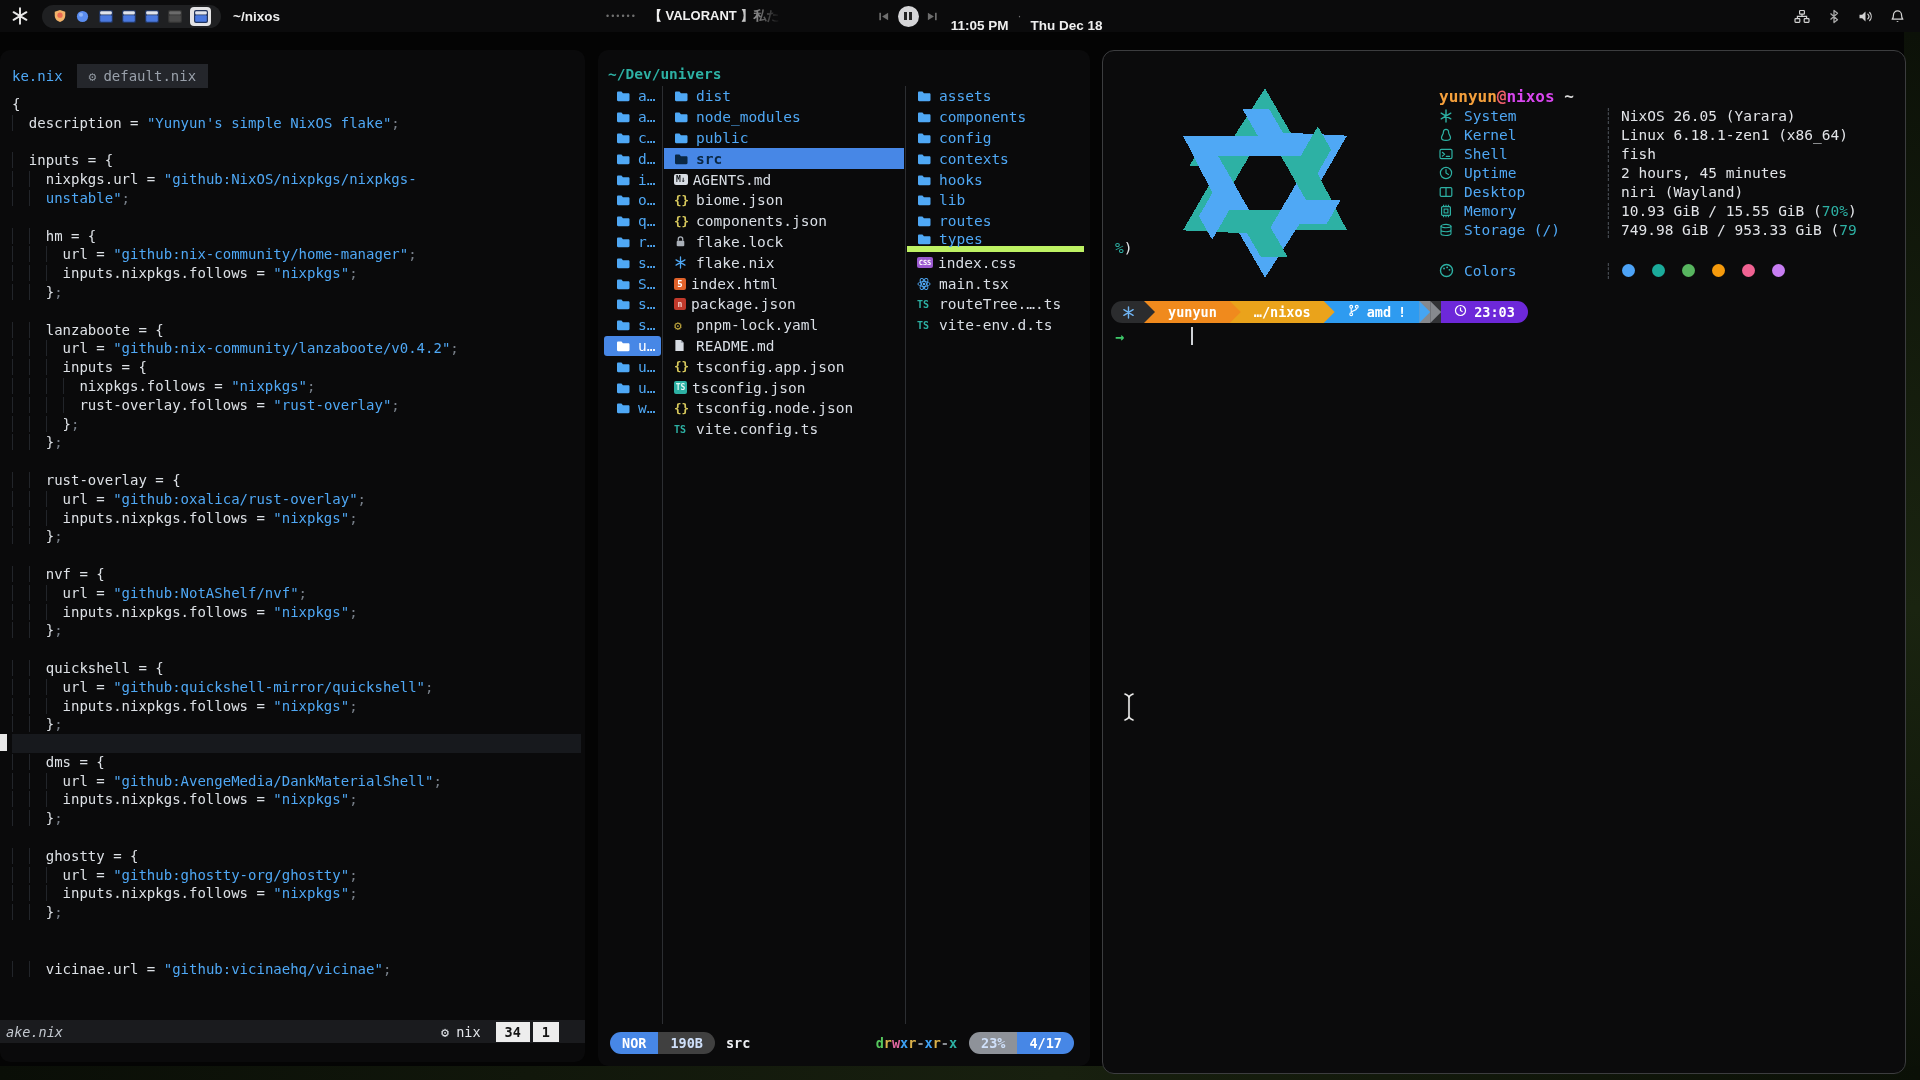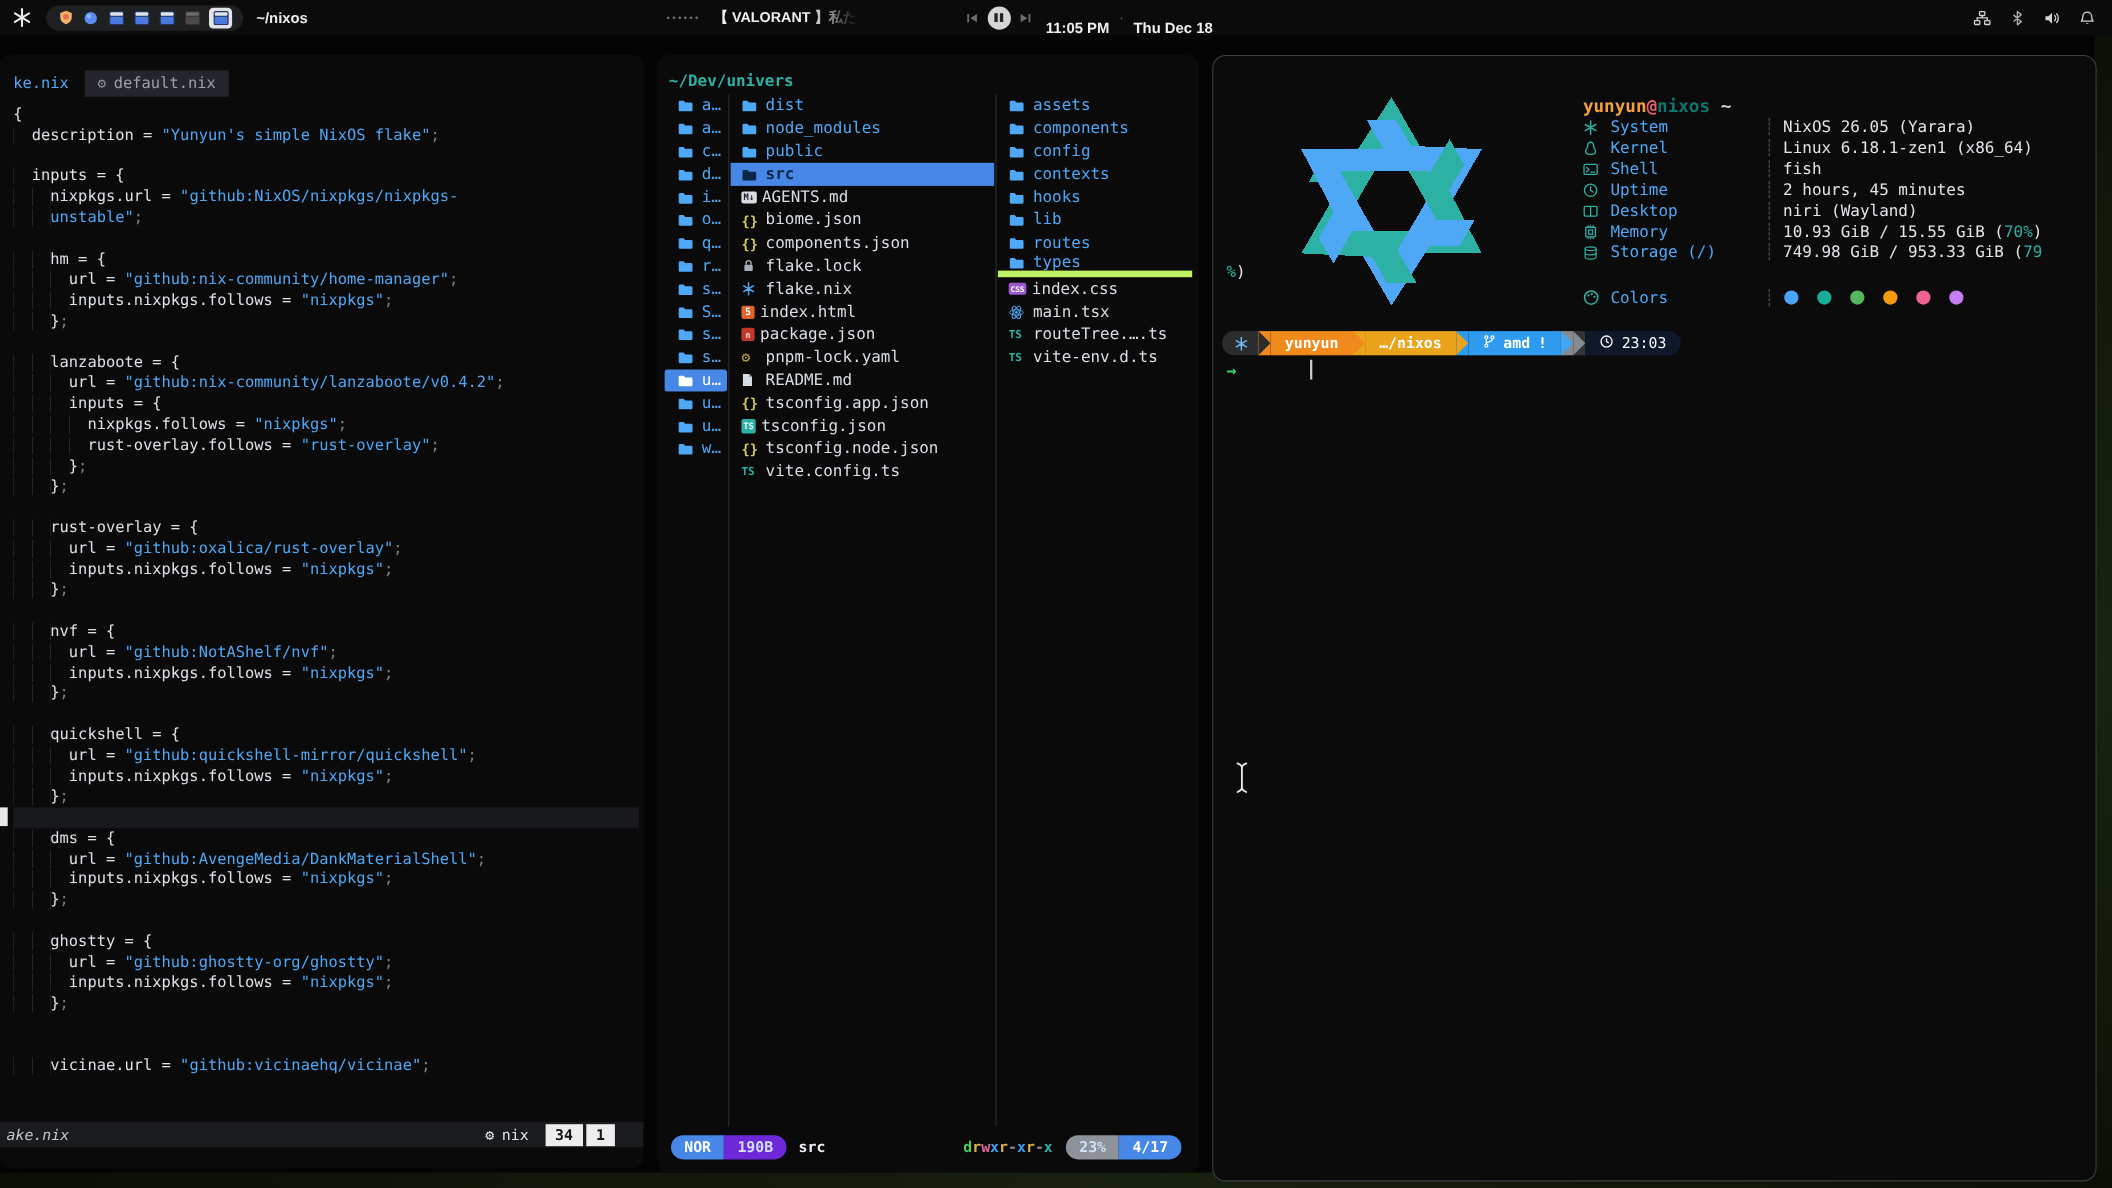--- a/index.html
+++ b/index.html
@@ -94,48 +94,48 @@
   .fic-ts{color:#2db1a4;font-size:10px;font-weight:bold;}
   .fic-tsbox{background:#2db1a4;color:#e3f8f4;font-size:8px;font-weight:bold;width:13px;height:13px;
     border-radius:2px;justify-content:center;min-width:13px;}
   .fic-css{background:#9b59d0;color:#fff;font-size:7px;font-weight:bold;width:16px;height:11px;
     border-radius:2px;justify-content:center;min-width:16px;}
   .fic-nix{color:#4fa8f5;}
   .ystatus{position:absolute;left:12px;right:16px;bottom:12px;height:22px;display:flex;
     align-items:center;font-size:13.5px;}
   .pill{height:22px;display:flex;align-items:center;padding:0 12px;font-weight:bold;}
   .p-mode{background:#4787e6;color:#fff;border-radius:11px 0 0 11px;}
-  .p-size{background:#6d28d9;color:#cfe0fa;border-radius:0 11px 11px 0;}
+  .p-size{background:#404040;color:#cfe0fa;border-radius:0 11px 11px 0;}
   .p-name{margin-left:11px;color:#eceef2;font-weight:bold;}
   .yright{margin-left:auto;display:flex;align-items:center;}
   .perms{letter-spacing:0;font-weight:bold;margin-right:12px;}
   .p-pct{background:#8e9299;color:#cfe0fa;border-radius:11px 0 0 11px;}
   .p-pos{background:#4787e6;color:#fff;border-radius:0 11px 11px 0;}
 
   
   .tline{position:absolute;font-size:14.5px;line-height:19px;color:#e2e4e8;}
   #nix-logo{position:absolute;left:46px;top:26px;}
   .fetch{position:absolute;left:336px;top:36px;}
   .ftitle{height:19px;font-weight:bold;}
-  .ftitle .fu{color:#f5a03c;} .ftitle .fat{color:#ef5f6b;} .ftitle .fh{color:#0f766e;} .ftitle .fx{color:#d8d8d8;}
+  .ftitle .fu{color:#f5a03c;} .ftitle .fat{color:#ef5f6b;} .ftitle .fh{color:#d946ef;} .ftitle .fx{color:#d8d8d8;}
   .frow{display:flex;height:19px;align-items:center;font-size:14.5px;}
   .fico{width:25px;color:#2db1a4;display:flex;align-items:center;}
   .flab{width:140px;color:#4fa8f5;}
   .fsep{width:17px;color:#4a4f55;}
   .fval{color:#e2e4e8;white-space:pre;}
   .hl{color:#2db1a4;} .v{color:#e2e4e8;}
   .dots{display:flex;gap:17px;align-items:center;margin-left:1px;}
   .dot{width:13px;height:13px;border-radius:50%;}
   .prompt{position:absolute;left:8px;top:250px;height:22px;display:flex;font-size:13.5px;font-weight:bold;color:#fff;}
   .pseg{display:flex;align-items:center;padding:0 13px;gap:7px;}
   .pcap{background:#2b2c2e;border-radius:11px 0 0 11px;color:#6fb3f2;padding:0 9px 0 11px;}
   .puser{background:#f08a1d;}
   .pdir{background:#eaa31b;}
   .pgit{background:#2e9bf0;}
-  .ptime{background:#0f172a;border-radius:0 11px 11px 0;font-weight:normal;}
+  .ptime{background:#6d28d9;border-radius:0 11px 11px 0;font-weight:bold;}
   .parr{width:11px;position:relative;}
   .parr::before{content:'';position:absolute;inset:0;clip-path:polygon(0 0,100% 50%,0 100%);}
   .a1{background:#f08a1d;} .a1::before{background:#2b2c2e;}
   .a2{background:#eaa31b;} .a2::before{background:#f08a1d;}
   .a3{background:#2e9bf0;} .a3::before{background:#eaa31b;}
   .a4{background:#86898e;} .a4::before{background:#45a5f3;}
   .a5{background:#323336;} .a5::before{background:#86898e;}
   .input-line{position:absolute;left:12px;top:276px;height:19px;display:flex;align-items:center;}
   .in-arrow{color:#3ec96a;font-weight:bold;font-size:15px;}
   .term-cursor{position:absolute;left:88px;top:276px;width:2px;height:18px;background:#cfd2d6;}

